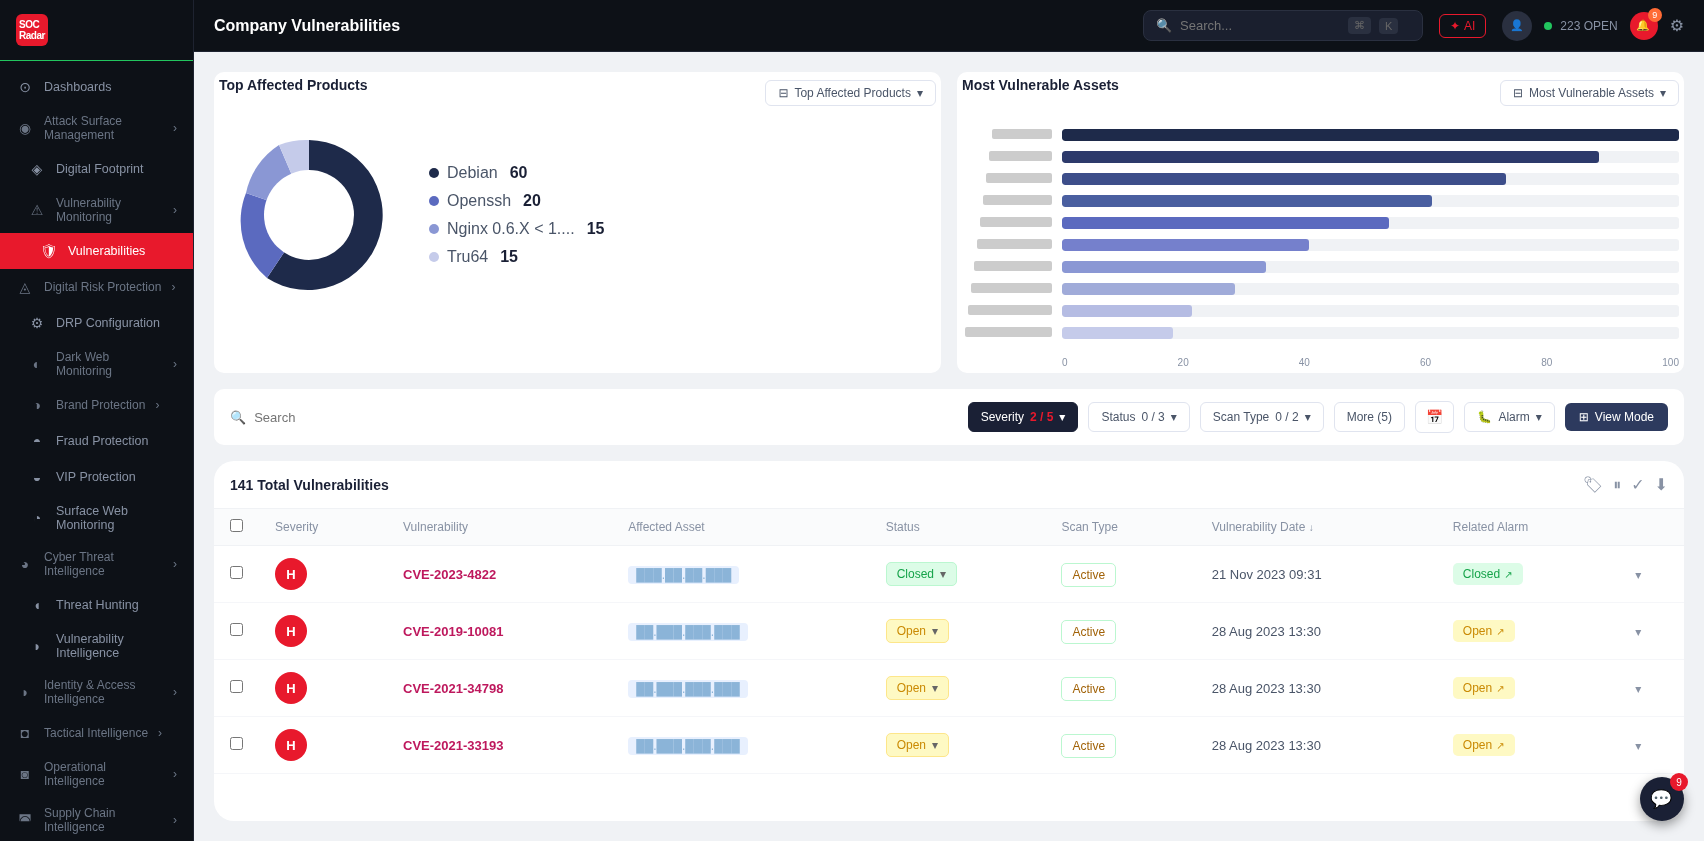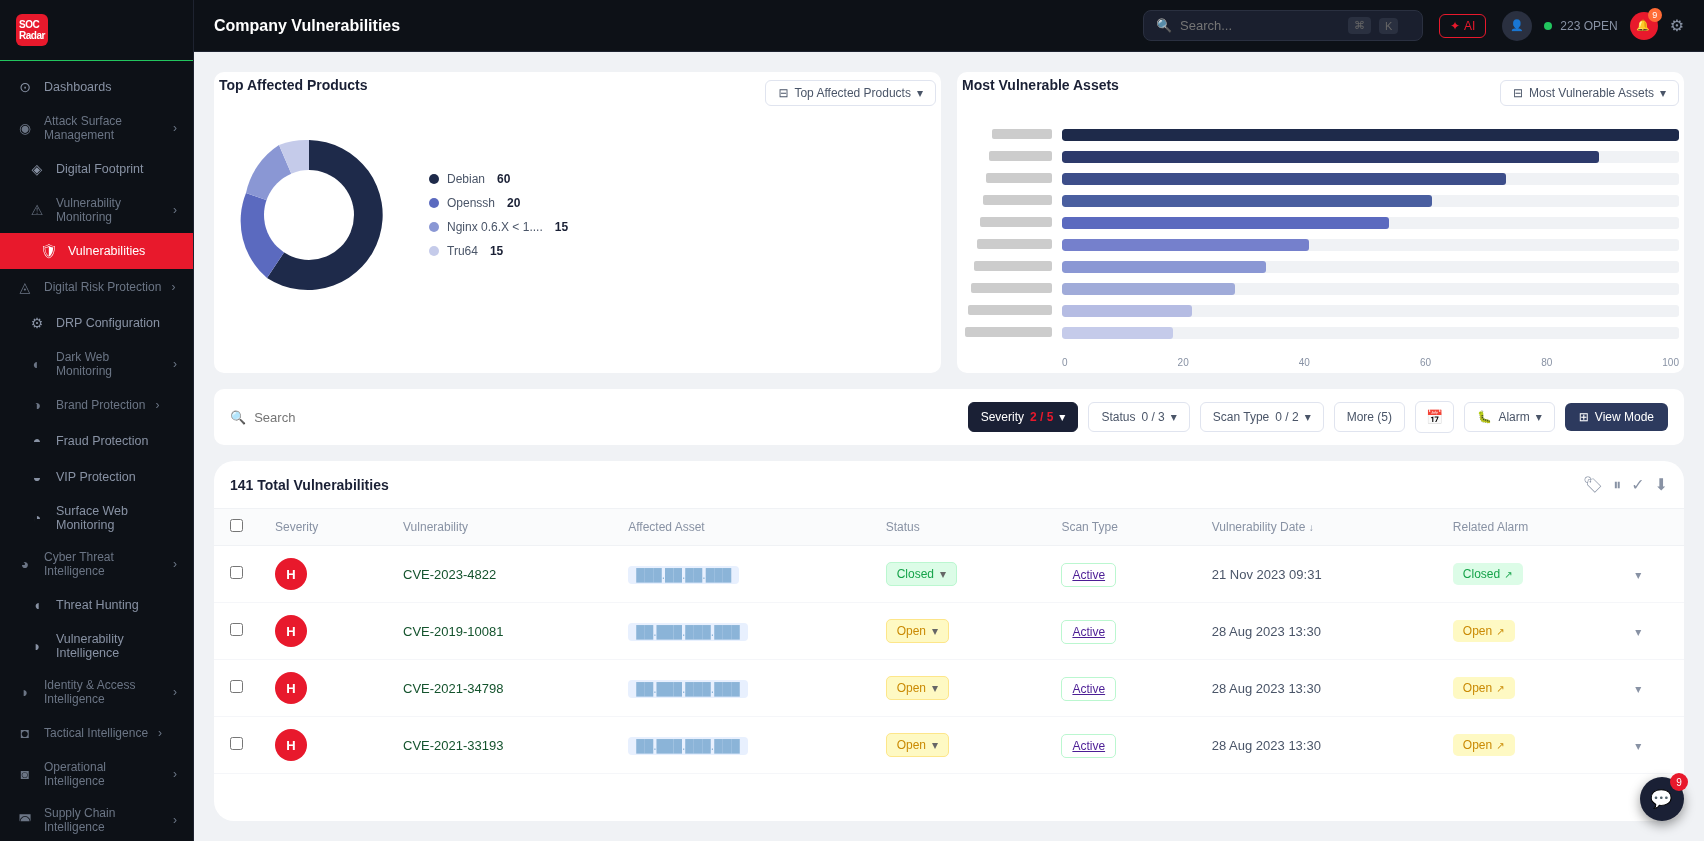--- a/index.html
+++ b/index.html
@@ -41,21 +41,21 @@
     .charts-row { display: flex; gap: 16px; }
     .chart-card { background: #fff; border-radius: 10px; padding: 5px; flex: 1; }
     .chart-title { font-size: 14px; font-weight: 600; color: #1a2035; margin-bottom: 16px; }
     .chart-header { display: flex; align-items: center; justify-content: space-between; margin-bottom: 16px; }
     .chart-filter-btn { display: flex; align-items: center; gap: 6px; border: 1px solid #e0e4ef; border-radius: 6px; padding: 5px 12px; font-size: 12px; color: #4a5568; cursor: pointer; background: #fff; }
 
     
     .donut-container { display: flex; align-items: center; gap: 30px; }
     .donut-svg { flex-shrink: 0; }
     .legend { display: flex; flex-direction: column; gap: 10px; }
-    .legend-item { display: flex; align-items: center; gap: 8px; font-size: 12px; color: #4a5568; }
+    .legend-item { display: flex; align-items: center; gap: 8px; font-size: 16px; color: #4a5568; }
     .legend-dot { width: 10px; height: 10px; border-radius: 50%; flex-shrink: 0; }
     .legend-count { font-weight: 600; color: #1a2035; margin-left: 4px; }
 
     
     .bar-chart-container { padding: 4px 0; }
     .bar-row { display: flex; align-items: center; gap: 10px; margin-bottom: 10px; }
     .bar-label { width: 90px; font-size: 10px; color: #8892a4; text-align: right; overflow: hidden; text-overflow: ellipsis; white-space: nowrap; }
     .bar-track { flex: 1; height: 12px; background: #f0f2f5; border-radius: 3px; overflow: hidden; }
     .bar-fill { height: 100%; border-radius: 3px; }
     .bar-axis { display: flex; justify-content: space-between; padding-left: 100px; font-size: 10px; color: #8892a4; margin-top: 4px; }
@@ -81,30 +81,30 @@
 
     table { width: 100%; border-collapse: collapse; }
     thead th { padding: 10px 16px; text-align: left; font-size: 12px; color: #8892a4; font-weight: 500; border-bottom: 1px solid #f0f2f5; background: #fafbfc; }
     tbody tr { border-bottom: 1px solid #f5f6f9; }
     tbody td { padding: 12px 16px; font-size: 13px; color: #4a5568; }
     .checkbox-col { width: 40px; }
 
     .severity-badge { width: 32px; height: 32px; border-radius: 50%; display: flex; align-items: center; justify-content: center; font-weight: 700; font-size: 13px; color: #fff; }
     .severity-h { background: #e8192c; }
 
-    .cve-link { color: #14532d; font-weight: 400; }
+    .cve-link { color: #be185d; font-weight: 700; }
     .asset-masked { color: #8bb4d8; background: #e8f0fe; border-radius: 4px; padding: 2px 8px; font-size: 12px; }
 
     .status-badge { display: inline-flex; align-items: center; gap: 4px; border-radius: 5px; padding: 4px 10px; font-size: 12px; font-weight: 500; }
     .status-closed { background: #dcfce7; color: #16a34a; border: 1px solid #bbf7d0; }
     .status-open { background: #fef9c3; color: #ca8a04; border: 1px solid #fde68a; }
     .status-dropdown { color: #666; margin-left: 2px; }
 
     .scan-badge { border: 1px solid #e0e4ef; border-radius: 5px; padding: 4px 10px; font-size: 12px; color: #4a5568; }
-    .scan-active { color: #4c1d95; border-color: #bbf7d0; text-decoration: underline; }
+    .scan-active { color: #a16207; border-color: #bbf7d0; }
 
     .alarm-badge { display: inline-flex; align-items: center; gap: 4px; border-radius: 5px; padding: 4px 10px; font-size: 12px; font-weight: 500; }
     .alarm-closed { background: #dcfce7; color: #16a34a; }
     .alarm-open { background: #fef9c3; color: #ca8a04; }
 
     .expand-btn { color: #8892a4; font-size: 12px; cursor: pointer; }
 
     .sort-icon { font-size: 10px; color: #8892a4; }
 
     

